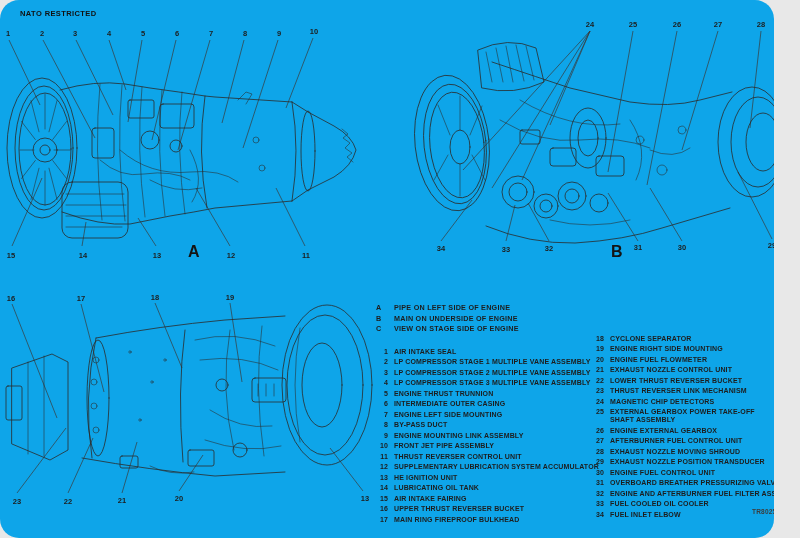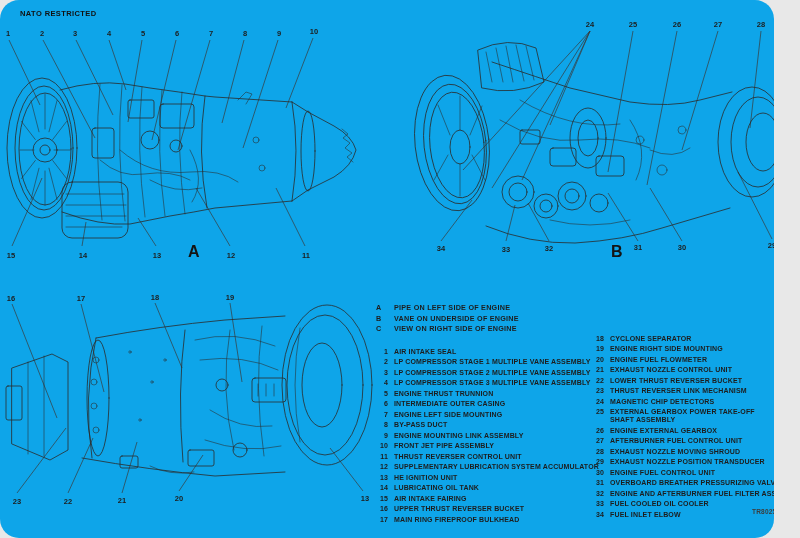--- a/index.html
+++ b/index.html
@@ -236,25 +236,25 @@
     </g>
   </svg>
 
   <div class="legend">
     <div class="lg-note">
       <span class="k">A</span>
       <span class="t">PIPE ON LEFT SIDE OF ENGINE</span>
     </div>
     <div class="lg-note">
       <span class="k">B</span>
-      <span class="t">VANE ON UNDERSIDE OF ENGINE</span>
+      <span class="t">MAIN ON UNDERSIDE OF ENGINE</span>
     </div>
     <div class="lg-note">
       <span class="k">C</span>
-      <span class="t">VIEW ON RIGHT SIDE OF ENGINE</span>
+      <span class="t">VIEW ON STAGE SIDE OF ENGINE</span>
     </div>
   </div>
 
   <div class="col col-left">
     <div class="lg-row">
         <span class="n">1</span>
         <span class="t">AIR INTAKE SEAL</span>
       </div>
     <div class="lg-row">
         <span class="n">2</span>

